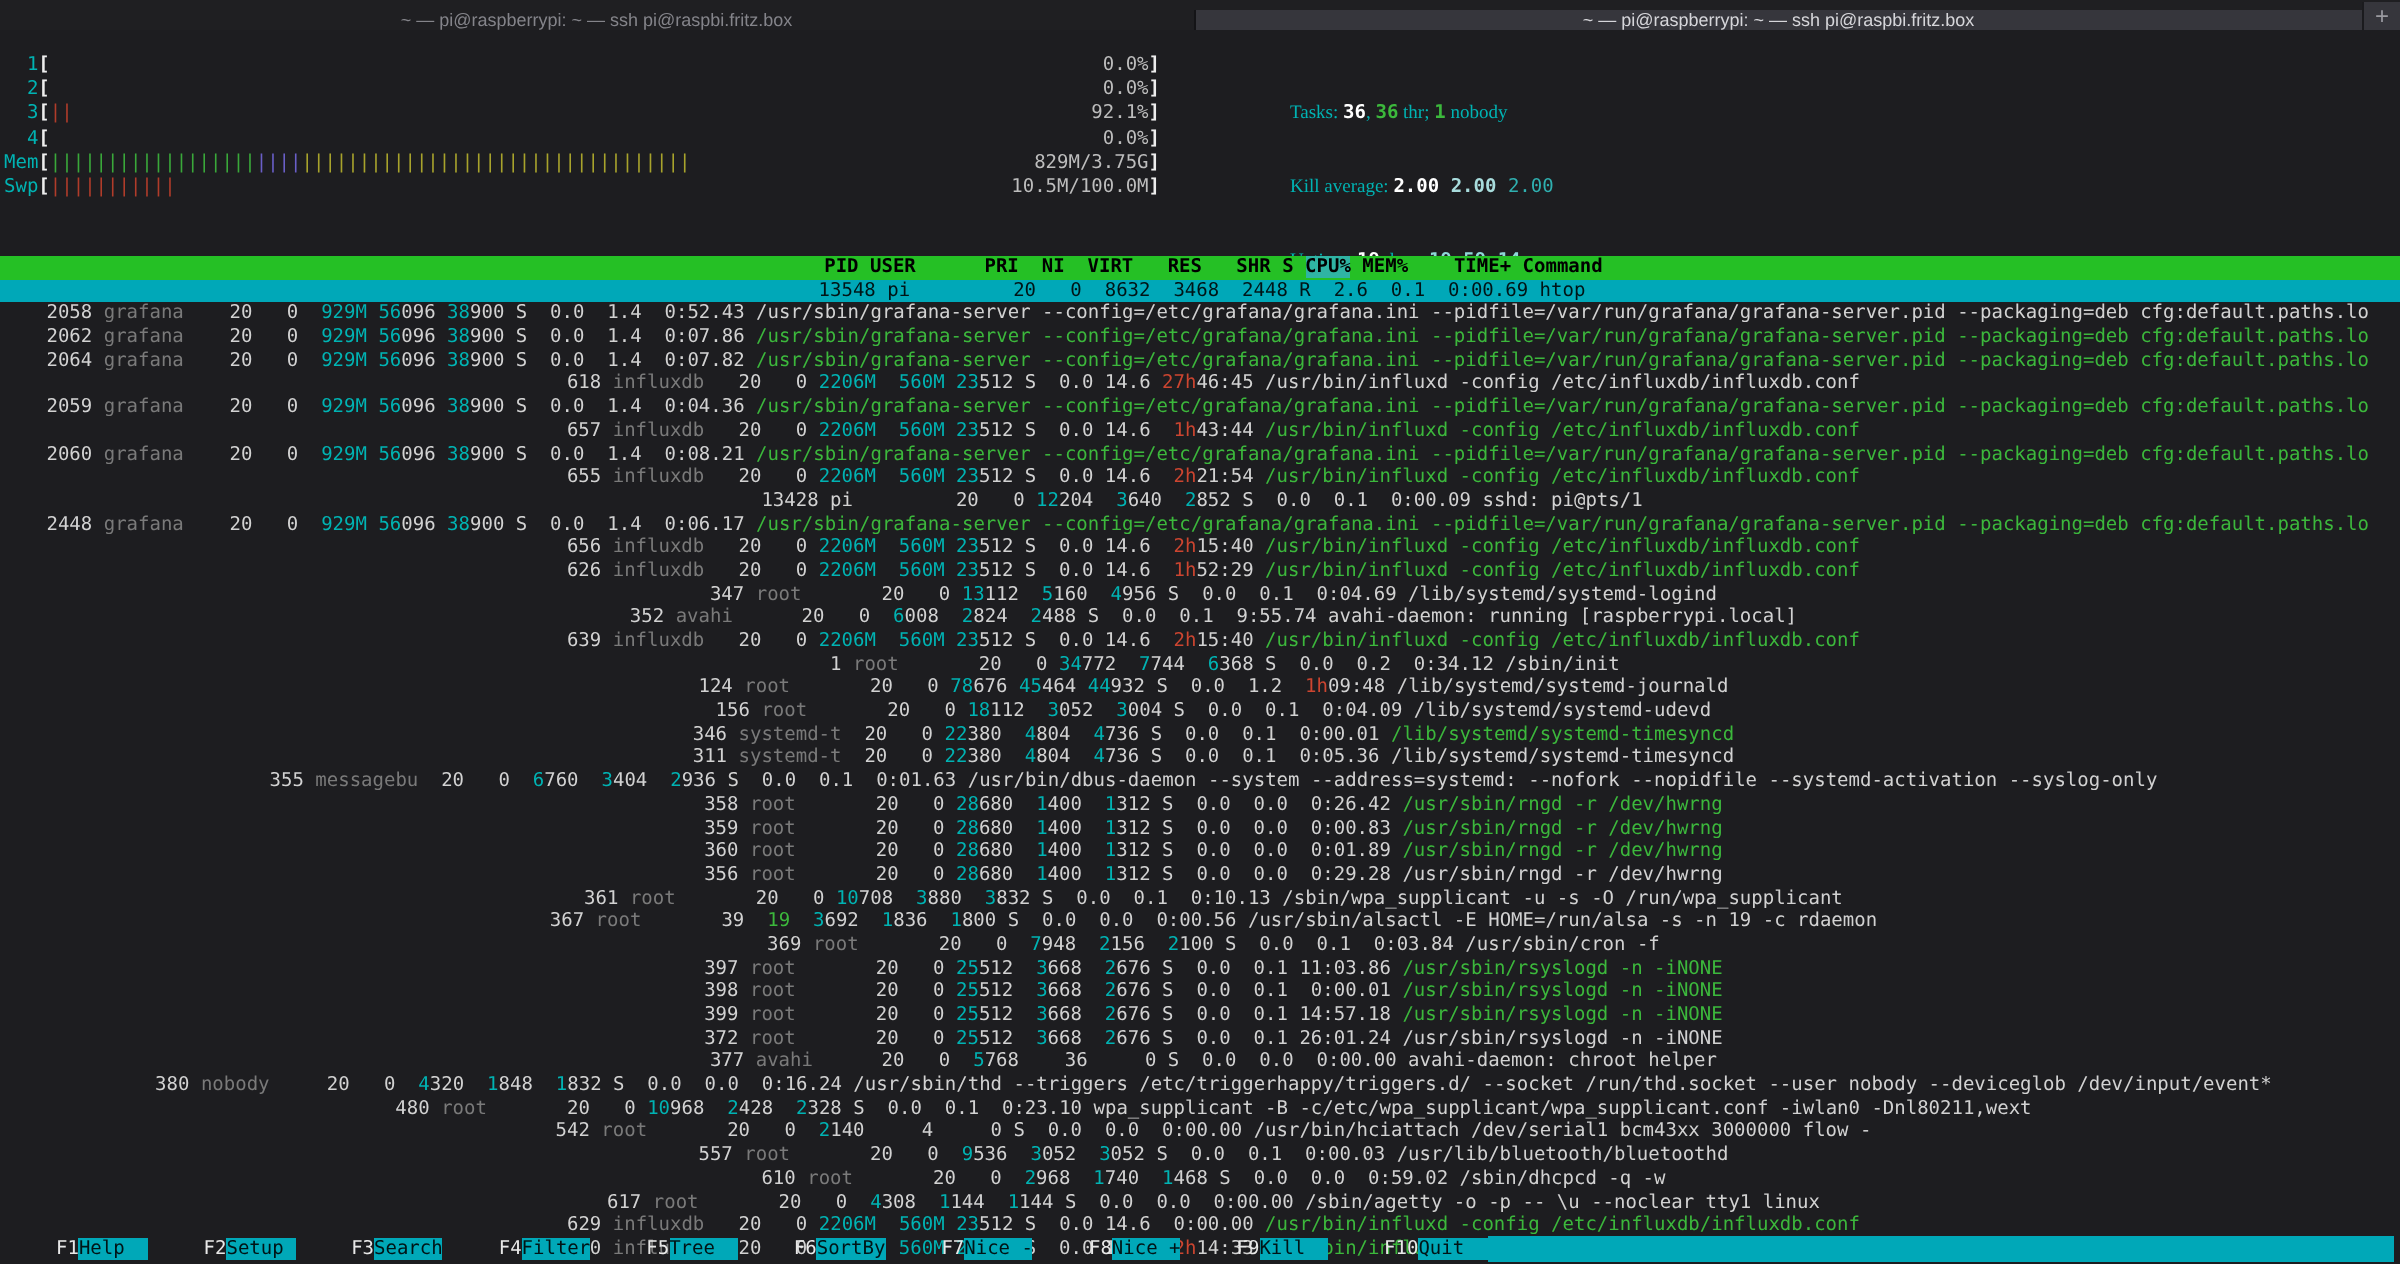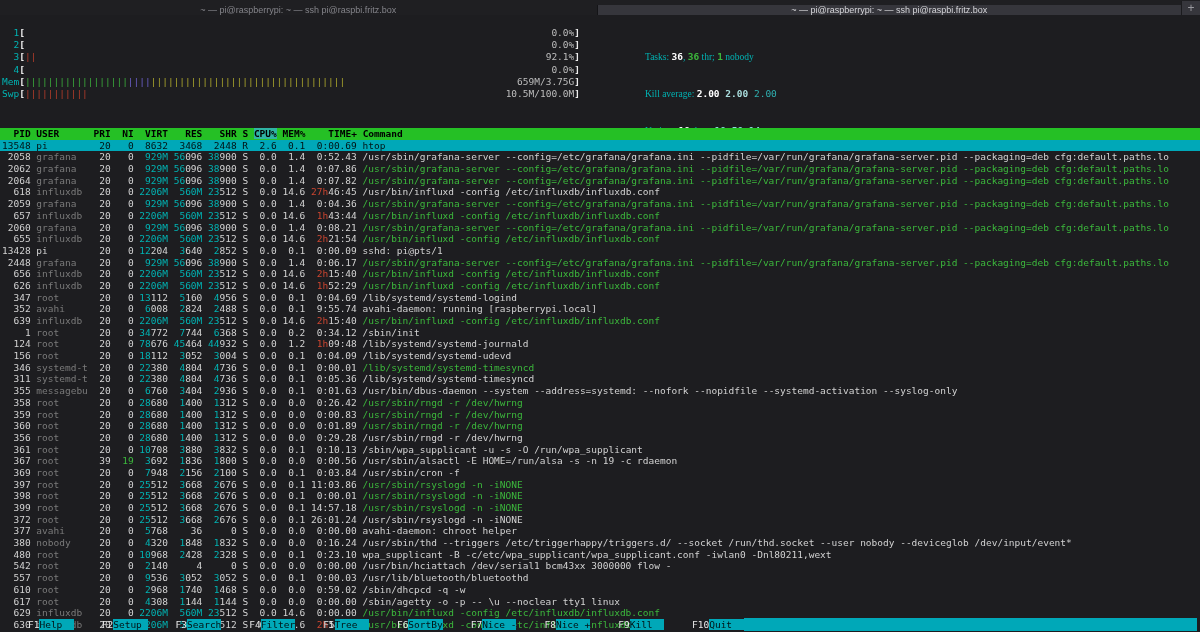--- a/index.html
+++ b/index.html
@@ -33,21 +33,21 @@
   .mval{color:var(--meter-text);white-space:pre;}
   .b-green{color:var(--bar-green);} .b-violet{color:var(--bar-violet);}
   .b-yellow{color:var(--bar-yellow);} .b-red{color:var(--bar-red);}
   .sysinfo{position:absolute;left:645px;top:12px;line-height:12.2px;white-space:pre;}
   .sline{height:12.2px;}
   .cy{color:var(--cyan);font-family:Liberation Serif, serif;} .wt{color:#fff;font-weight:bold;}
   .gn{color:var(--green);} .gnb{color:var(--green);font-weight:bold;}
   .ld2{color:var(--load2);font-weight:bold;} .ld3{color:var(--load3);}
   .pl{color:var(--pale);font-weight:bold;}
   
-  .ptable{position:absolute;top:113px;left:0;right:0;white-space:pre;}
+  .ptable{position:absolute;top:113px;left:0;right:0;white-space:pre;text-align:center;}
   .prow{height:11.69px;line-height:11.69px;padding-left:2px;overflow:hidden;}
   .phead{background:var(--header-bg);color:#000;font-weight:bold;}
   .phead .sort{background:var(--sort-bg);}
   .prow.sel{background:var(--select-bg);color:#001416;}
   .prow .sh{color:var(--shadow);margin-top:42px;} .prow .rd{color:var(--red);}
   .prow .cyv{color:var(--cyan);} .prow .gn{color:var(--green);}
   
   .fnbar{position:absolute;left:0;right:0;bottom:1px;height:13px;display:flex;
          line-height:13px;white-space:pre;padding-right:3px;}
   .fkey{color:#e8e8e8;padding-left:28px;}
@@ -68,21 +68,21 @@
     <div class="tab-plus">+</div>
   </div>
 
   <div class="term">
     <div class="hdr">
       <div id="meters">
           <div class="meter"><span class="mlabel">  1</span><span class="mbr">[</span><span class="bars"></span><span class="mval">0.0%</span><span class="mbr">]</span></div>
           <div class="meter"><span class="mlabel">  2</span><span class="mbr">[</span><span class="bars"></span><span class="mval">0.0%</span><span class="mbr">]</span></div>
           <div class="meter"><span class="mlabel">  3</span><span class="mbr">[</span><span class="bars"><span class="b-red">||</span></span><span class="mval">92.1%</span><span class="mbr">]</span></div>
           <div class="meter"><span class="mlabel">  4</span><span class="mbr">[</span><span class="bars"></span><span class="mval">0.0%</span><span class="mbr">]</span></div>
-          <div class="meter"><span class="mlabel">Mem</span><span class="mbr">[</span><span class="bars"><span class="b-green">||||||||||||||||||</span><span class="b-violet">||||</span><span class="b-yellow">||||||||||||||||||||||||||||||||||</span></span><span class="mval">659M/3.75G</span><span class="mbr">]</span></div>
+          <div class="meter"><span class="mlabel">Mem</span><span class="mbr">[</span><span class="bars"><span class="b-green">||||||||||||||||||</span><span class="b-violet">||||</span><span class="b-yellow">||||||||||||||||||||||||||||||||||</span></span><span class="mval">829M/3.75G</span><span class="mbr">]</span></div>
           <div class="meter"><span class="mlabel">Swp</span><span class="mbr">[</span><span class="bars"><span class="b-red">|||||||||||</span></span><span class="mval">10.5M/100.0M</span><span class="mbr">]</span></div>
         </div>
       <div class="sysinfo">
         <div class="sline"><span class="cy">Tasks: </span><span class="wt">36</span><span class="cy">, </span><span class="gnb">36</span><span class="cy"> thr; </span><span class="gnb">1</span><span class="cy"> nobody</span></div>
         <div class="sline"><span class="cy">Kill average: </span><span class="wt">2.00</span><span> </span><span class="ld2">2.00</span><span> </span><span class="ld3">2.00</span></div>
         <div class="sline"><span class="cy">Uptime: </span><span class="wt">19</span><span class="cy"> days, </span><span class="pl">19:59:14</span></div>
       </div>
     </div>
 
     <div class="ptable" id="ptable"><div class="prow phead"><span>  PID</span><span> </span><span>USER     </span><span> </span><span>PRI</span><span> </span><span> NI</span><span> </span><span> VIRT</span><span> </span><span>  RES</span><span> </span><span>  SHR</span><span> </span><span>S</span><span> </span><span class="sort">CPU%</span><span> </span><span>MEM%</span><span> </span><span>   TIME+</span><span> </span><span>Command</span></div><div class="prow sel"><span>13548</span><span> </span><span>pi       </span><span>  20 </span><span>  0</span><span> </span><span> 8632</span><span> </span><span> 3468</span><span> </span><span> 2448</span><span> R  2.6  0.1 </span><span> 0:00.69</span><span> </span><span>htop</span></div><div class="prow"><span> 2058</span><span> </span><span class="sh">grafana  </span><span>  20 </span><span>  0</span><span> </span><span class="cyv"> 929M</span><span> </span><span class="cyv">56</span><span>096</span><span> </span><span class="cyv">38</span><span>900</span><span> S  0.0  1.4 </span><span> 0:52.43</span><span> </span><span>/usr/sbin/grafana-server --config=/etc/grafana/grafana.ini --pidfile=/var/run/grafana/grafana-server.pid --packaging=deb cfg:default.paths.lo</span></div><div class="prow"><span> 2062</span><span> </span><span class="sh">grafana  </span><span>  20 </span><span>  0</span><span> </span><span class="cyv"> 929M</span><span> </span><span class="cyv">56</span><span>096</span><span> </span><span class="cyv">38</span><span>900</span><span> S  0.0  1.4 </span><span> 0:07.86</span><span> </span><span class="gn">/usr/sbin/grafana-server --config=/etc/grafana/grafana.ini --pidfile=/var/run/grafana/grafana-server.pid --packaging=deb cfg:default.paths.lo</span></div><div class="prow"><span> 2064</span><span> </span><span class="sh">grafana  </span><span>  20 </span><span>  0</span><span> </span><span class="cyv"> 929M</span><span> </span><span class="cyv">56</span><span>096</span><span> </span><span class="cyv">38</span><span>900</span><span> S  0.0  1.4 </span><span> 0:07.82</span><span> </span><span class="gn">/usr/sbin/grafana-server --config=/etc/grafana/grafana.ini --pidfile=/var/run/grafana/grafana-server.pid --packaging=deb cfg:default.paths.lo</span></div><div class="prow"><span>  618</span><span> </span><span class="sh">influxdb </span><span>  20 </span><span>  0</span><span> </span><span class="cyv">2206M</span><span> </span><span class="cyv"> 560M</span><span> </span><span class="cyv">23</span><span>512</span><span> S  0.0 14.6 </span><span class="rd">27h</span><span>46:45</span><span> </span><span>/usr/bin/influxd -config /etc/influxdb/influxdb.conf</span></div><div class="prow"><span> 2059</span><span> </span><span class="sh">grafana  </span><span>  20 </span><span>  0</span><span> </span><span class="cyv"> 929M</span><span> </span><span class="cyv">56</span><span>096</span><span> </span><span class="cyv">38</span><span>900</span><span> S  0.0  1.4 </span><span> 0:04.36</span><span> </span><span class="gn">/usr/sbin/grafana-server --config=/etc/grafana/grafana.ini --pidfile=/var/run/grafana/grafana-server.pid --packaging=deb cfg:default.paths.lo</span></div><div class="prow"><span>  657</span><span> </span><span class="sh">influxdb </span><span>  20 </span><span>  0</span><span> </span><span class="cyv">2206M</span><span> </span><span class="cyv"> 560M</span><span> </span><span class="cyv">23</span><span>512</span><span> S  0.0 14.6 </span><span class="rd"> 1h</span><span>43:44</span><span> </span><span class="gn">/usr/bin/influxd -config /etc/influxdb/influxdb.conf</span></div><div class="prow"><span> 2060</span><span> </span><span class="sh">grafana  </span><span>  20 </span><span>  0</span><span> </span><span class="cyv"> 929M</span><span> </span><span class="cyv">56</span><span>096</span><span> </span><span class="cyv">38</span><span>900</span><span> S  0.0  1.4 </span><span> 0:08.21</span><span> </span><span class="gn">/usr/sbin/grafana-server --config=/etc/grafana/grafana.ini --pidfile=/var/run/grafana/grafana-server.pid --packaging=deb cfg:default.paths.lo</span></div><div class="prow"><span>  655</span><span> </span><span class="sh">influxdb </span><span>  20 </span><span>  0</span><span> </span><span class="cyv">2206M</span><span> </span><span class="cyv"> 560M</span><span> </span><span class="cyv">23</span><span>512</span><span> S  0.0 14.6 </span><span class="rd"> 2h</span><span>21:54</span><span> </span><span class="gn">/usr/bin/influxd -config /etc/influxdb/influxdb.conf</span></div><div class="prow"><span>13428</span><span> </span><span>pi       </span><span>  20 </span><span>  0</span><span> </span><span class="cyv">12</span><span>204</span><span> </span><span class="cyv"> 3</span><span>640</span><span> </span><span class="cyv"> 2</span><span>852</span><span> S  0.0  0.1 </span><span> 0:00.09</span><span> </span><span>sshd: pi@pts/1</span></div><div class="prow"><span> 2448</span><span> </span><span class="sh">grafana  </span><span>  20 </span><span>  0</span><span> </span><span class="cyv"> 929M</span><span> </span><span class="cyv">56</span><span>096</span><span> </span><span class="cyv">38</span><span>900</span><span> S  0.0  1.4 </span><span> 0:06.17</span><span> </span><span class="gn">/usr/sbin/grafana-server --config=/etc/grafana/grafana.ini --pidfile=/var/run/grafana/grafana-server.pid --packaging=deb cfg:default.paths.lo</span></div><div class="prow"><span>  656</span><span> </span><span class="sh">influxdb </span><span>  20 </span><span>  0</span><span> </span><span class="cyv">2206M</span><span> </span><span class="cyv"> 560M</span><span> </span><span class="cyv">23</span><span>512</span><span> S  0.0 14.6 </span><span class="rd"> 2h</span><span>15:40</span><span> </span><span class="gn">/usr/bin/influxd -config /etc/influxdb/influxdb.conf</span></div><div class="prow"><span>  626</span><span> </span><span class="sh">influxdb </span><span>  20 </span><span>  0</span><span> </span><span class="cyv">2206M</span><span> </span><span class="cyv"> 560M</span><span> </span><span class="cyv">23</span><span>512</span><span> S  0.0 14.6 </span><span class="rd"> 1h</span><span>52:29</span><span> </span><span class="gn">/usr/bin/influxd -config /etc/influxdb/influxdb.conf</span></div><div class="prow"><span>  347</span><span> </span><span class="sh">root     </span><span>  20 </span><span>  0</span><span> </span><span class="cyv">13</span><span>112</span><span> </span><span class="cyv"> 5</span><span>160</span><span> </span><span class="cyv"> 4</span><span>956</span><span> S  0.0  0.1 </span><span> 0:04.69</span><span> </span><span>/lib/systemd/systemd-logind</span></div><div class="prow"><span>  352</span><span> </span><span class="sh">avahi    </span><span>  20 </span><span>  0</span><span> </span><span class="cyv"> 6</span><span>008</span><span> </span><span class="cyv"> 2</span><span>824</span><span> </span><span class="cyv"> 2</span><span>488</span><span> S  0.0  0.1 </span><span> 9:55.74</span><span> </span><span>avahi-daemon: running [raspberrypi.local]</span></div><div class="prow"><span>  639</span><span> </span><span class="sh">influxdb </span><span>  20 </span><span>  0</span><span> </span><span class="cyv">2206M</span><span> </span><span class="cyv"> 560M</span><span> </span><span class="cyv">23</span><span>512</span><span> S  0.0 14.6 </span><span class="rd"> 2h</span><span>15:40</span><span> </span><span class="gn">/usr/bin/influxd -config /etc/influxdb/influxdb.conf</span></div><div class="prow"><span>    1</span><span> </span><span class="sh">root     </span><span>  20 </span><span>  0</span><span> </span><span class="cyv">34</span><span>772</span><span> </span><span class="cyv"> 7</span><span>744</span><span> </span><span class="cyv"> 6</span><span>368</span><span> S  0.0  0.2 </span><span> 0:34.12</span><span> </span><span>/sbin/init</span></div><div class="prow"><span>  124</span><span> </span><span class="sh">root     </span><span>  20 </span><span>  0</span><span> </span><span class="cyv">78</span><span>676</span><span> </span><span class="cyv">45</span><span>464</span><span> </span><span class="cyv">44</span><span>932</span><span> S  0.0  1.2 </span><span class="rd"> 1h</span><span>09:48</span><span> </span><span>/lib/systemd/systemd-journald</span></div><div class="prow"><span>  156</span><span> </span><span class="sh">root     </span><span>  20 </span><span>  0</span><span> </span><span class="cyv">18</span><span>112</span><span> </span><span class="cyv"> 3</span><span>052</span><span> </span><span class="cyv"> 3</span><span>004</span><span> S  0.0  0.1 </span><span> 0:04.09</span><span> </span><span>/lib/systemd/systemd-udevd</span></div><div class="prow"><span>  346</span><span> </span><span class="sh">systemd-t</span><span>  20 </span><span>  0</span><span> </span><span class="cyv">22</span><span>380</span><span> </span><span class="cyv"> 4</span><span>804</span><span> </span><span class="cyv"> 4</span><span>736</span><span> S  0.0  0.1 </span><span> 0:00.01</span><span> </span><span class="gn">/lib/systemd/systemd-timesyncd</span></div><div class="prow"><span>  311</span><span> </span><span class="sh">systemd-t</span><span>  20 </span><span>  0</span><span> </span><span class="cyv">22</span><span>380</span><span> </span><span class="cyv"> 4</span><span>804</span><span> </span><span class="cyv"> 4</span><span>736</span><span> S  0.0  0.1 </span><span> 0:05.36</span><span> </span><span>/lib/systemd/systemd-timesyncd</span></div><div class="prow"><span>  355</span><span> </span><span class="sh">messagebu</span><span>  20 </span><span>  0</span><span> </span><span class="cyv"> 6</span><span>760</span><span> </span><span class="cyv"> 3</span><span>404</span><span> </span><span class="cyv"> 2</span><span>936</span><span> S  0.0  0.1 </span><span> 0:01.63</span><span> </span><span>/usr/bin/dbus-daemon --system --address=systemd: --nofork --nopidfile --systemd-activation --syslog-only</span></div><div class="prow"><span>  358</span><span> </span><span class="sh">root     </span><span>  20 </span><span>  0</span><span> </span><span class="cyv">28</span><span>680</span><span> </span><span class="cyv"> 1</span><span>400</span><span> </span><span class="cyv"> 1</span><span>312</span><span> S  0.0  0.0 </span><span> 0:26.42</span><span> </span><span class="gn">/usr/sbin/rngd -r /dev/hwrng</span></div><div class="prow"><span>  359</span><span> </span><span class="sh">root     </span><span>  20 </span><span>  0</span><span> </span><span class="cyv">28</span><span>680</span><span> </span><span class="cyv"> 1</span><span>400</span><span> </span><span class="cyv"> 1</span><span>312</span><span> S  0.0  0.0 </span><span> 0:00.83</span><span> </span><span class="gn">/usr/sbin/rngd -r /dev/hwrng</span></div><div class="prow"><span>  360</span><span> </span><span class="sh">root     </span><span>  20 </span><span>  0</span><span> </span><span class="cyv">28</span><span>680</span><span> </span><span class="cyv"> 1</span><span>400</span><span> </span><span class="cyv"> 1</span><span>312</span><span> S  0.0  0.0 </span><span> 0:01.89</span><span> </span><span class="gn">/usr/sbin/rngd -r /dev/hwrng</span></div><div class="prow"><span>  356</span><span> </span><span class="sh">root     </span><span>  20 </span><span>  0</span><span> </span><span class="cyv">28</span><span>680</span><span> </span><span class="cyv"> 1</span><span>400</span><span> </span><span class="cyv"> 1</span><span>312</span><span> S  0.0  0.0 </span><span> 0:29.28</span><span> </span><span>/usr/sbin/rngd -r /dev/hwrng</span></div><div class="prow"><span>  361</span><span> </span><span class="sh">root     </span><span>  20 </span><span>  0</span><span> </span><span class="cyv">10</span><span>708</span><span> </span><span class="cyv"> 3</span><span>880</span><span> </span><span class="cyv"> 3</span><span>832</span><span> S  0.0  0.1 </span><span> 0:10.13</span><span> </span><span>/sbin/wpa_supplicant -u -s -O /run/wpa_supplicant</span></div><div class="prow"><span>  367</span><span> </span><span class="sh">root     </span><span>  39 </span><span class="gn"> 19</span><span> </span><span class="cyv"> 3</span><span>692</span><span> </span><span class="cyv"> 1</span><span>836</span><span> </span><span class="cyv"> 1</span><span>800</span><span> S  0.0  0.0 </span><span> 0:00.56</span><span> </span><span>/usr/sbin/alsactl -E HOME=/run/alsa -s -n 19 -c rdaemon</span></div><div class="prow"><span>  369</span><span> </span><span class="sh">root     </span><span>  20 </span><span>  0</span><span> </span><span class="cyv"> 7</span><span>948</span><span> </span><span class="cyv"> 2</span><span>156</span><span> </span><span class="cyv"> 2</span><span>100</span><span> S  0.0  0.1 </span><span> 0:03.84</span><span> </span><span>/usr/sbin/cron -f</span></div><div class="prow"><span>  397</span><span> </span><span class="sh">root     </span><span>  20 </span><span>  0</span><span> </span><span class="cyv">25</span><span>512</span><span> </span><span class="cyv"> 3</span><span>668</span><span> </span><span class="cyv"> 2</span><span>676</span><span> S  0.0  0.1 </span><span>11:03.86</span><span> </span><span class="gn">/usr/sbin/rsyslogd -n -iNONE</span></div><div class="prow"><span>  398</span><span> </span><span class="sh">root     </span><span>  20 </span><span>  0</span><span> </span><span class="cyv">25</span><span>512</span><span> </span><span class="cyv"> 3</span><span>668</span><span> </span><span class="cyv"> 2</span><span>676</span><span> S  0.0  0.1 </span><span> 0:00.01</span><span> </span><span class="gn">/usr/sbin/rsyslogd -n -iNONE</span></div><div class="prow"><span>  399</span><span> </span><span class="sh">root     </span><span>  20 </span><span>  0</span><span> </span><span class="cyv">25</span><span>512</span><span> </span><span class="cyv"> 3</span><span>668</span><span> </span><span class="cyv"> 2</span><span>676</span><span> S  0.0  0.1 </span><span>14:57.18</span><span> </span><span class="gn">/usr/sbin/rsyslogd -n -iNONE</span></div><div class="prow"><span>  372</span><span> </span><span class="sh">root     </span><span>  20 </span><span>  0</span><span> </span><span class="cyv">25</span><span>512</span><span> </span><span class="cyv"> 3</span><span>668</span><span> </span><span class="cyv"> 2</span><span>676</span><span> S  0.0  0.1 </span><span>26:01.24</span><span> </span><span>/usr/sbin/rsyslogd -n -iNONE</span></div><div class="prow"><span>  377</span><span> </span><span class="sh">avahi    </span><span>  20 </span><span>  0</span><span> </span><span class="cyv"> 5</span><span>768</span><span> </span><span>   36</span><span> </span><span>    0</span><span> S  0.0  0.0 </span><span> 0:00.00</span><span> </span><span>avahi-daemon: chroot helper</span></div><div class="prow"><span>  380</span><span> </span><span class="sh">nobody   </span><span>  20 </span><span>  0</span><span> </span><span class="cyv"> 4</span><span>320</span><span> </span><span class="cyv"> 1</span><span>848</span><span> </span><span class="cyv"> 1</span><span>832</span><span> S  0.0  0.0 </span><span> 0:16.24</span><span> </span><span>/usr/sbin/thd --triggers /etc/triggerhappy/triggers.d/ --socket /run/thd.socket --user nobody --deviceglob /dev/input/event*</span></div><div class="prow"><span>  480</span><span> </span><span class="sh">root     </span><span>  20 </span><span>  0</span><span> </span><span class="cyv">10</span><span>968</span><span> </span><span class="cyv"> 2</span><span>428</span><span> </span><span class="cyv"> 2</span><span>328</span><span> S  0.0  0.1 </span><span> 0:23.10</span><span> </span><span>wpa_supplicant -B -c/etc/wpa_supplicant/wpa_supplicant.conf -iwlan0 -Dnl80211,wext</span></div><div class="prow"><span>  542</span><span> </span><span class="sh">root     </span><span>  20 </span><span>  0</span><span> </span><span class="cyv"> 2</span><span>140</span><span> </span><span>    4</span><span> </span><span>    0</span><span> S  0.0  0.0 </span><span> 0:00.00</span><span> </span><span>/usr/bin/hciattach /dev/serial1 bcm43xx 3000000 flow -</span></div><div class="prow"><span>  557</span><span> </span><span class="sh">root     </span><span>  20 </span><span>  0</span><span> </span><span class="cyv"> 9</span><span>536</span><span> </span><span class="cyv"> 3</span><span>052</span><span> </span><span class="cyv"> 3</span><span>052</span><span> S  0.0  0.1 </span><span> 0:00.03</span><span> </span><span>/usr/lib/bluetooth/bluetoothd</span></div><div class="prow"><span>  610</span><span> </span><span class="sh">root     </span><span>  20 </span><span>  0</span><span> </span><span class="cyv"> 2</span><span>968</span><span> </span><span class="cyv"> 1</span><span>740</span><span> </span><span class="cyv"> 1</span><span>468</span><span> S  0.0  0.0 </span><span> 0:59.02</span><span> </span><span>/sbin/dhcpcd -q -w</span></div><div class="prow"><span>  617</span><span> </span><span class="sh">root     </span><span>  20 </span><span>  0</span><span> </span><span class="cyv"> 4</span><span>308</span><span> </span><span class="cyv"> 1</span><span>144</span><span> </span><span class="cyv"> 1</span><span>144</span><span> S  0.0  0.0 </span><span> 0:00.00</span><span> </span><span>/sbin/agetty -o -p -- \u --noclear tty1 linux</span></div><div class="prow"><span>  629</span><span> </span><span class="sh">influxdb </span><span>  20 </span><span>  0</span><span> </span><span class="cyv">2206M</span><span> </span><span class="cyv"> 560M</span><span> </span><span class="cyv">23</span><span>512</span><span> S  0.0 14.6 </span><span> 0:00.00</span><span> </span><span class="gn">/usr/bin/influxd -config /etc/influxdb/influxdb.conf</span></div><div class="prow"><span>  630</span><span> </span><span class="sh">influxdb </span><span>  20 </span><span>  0</span><span> </span><span class="cyv">2206M</span><span> </span><span class="cyv"> 560M</span><span> </span><span class="cyv">23</span><span>512</span><span> S  0.0 14.6 </span><span class="rd"> 2h</span><span>14:33</span><span> </span><span class="gn">/usr/bin/influxd -config /etc/influxdb/influxdb.conf</span></div></div>

